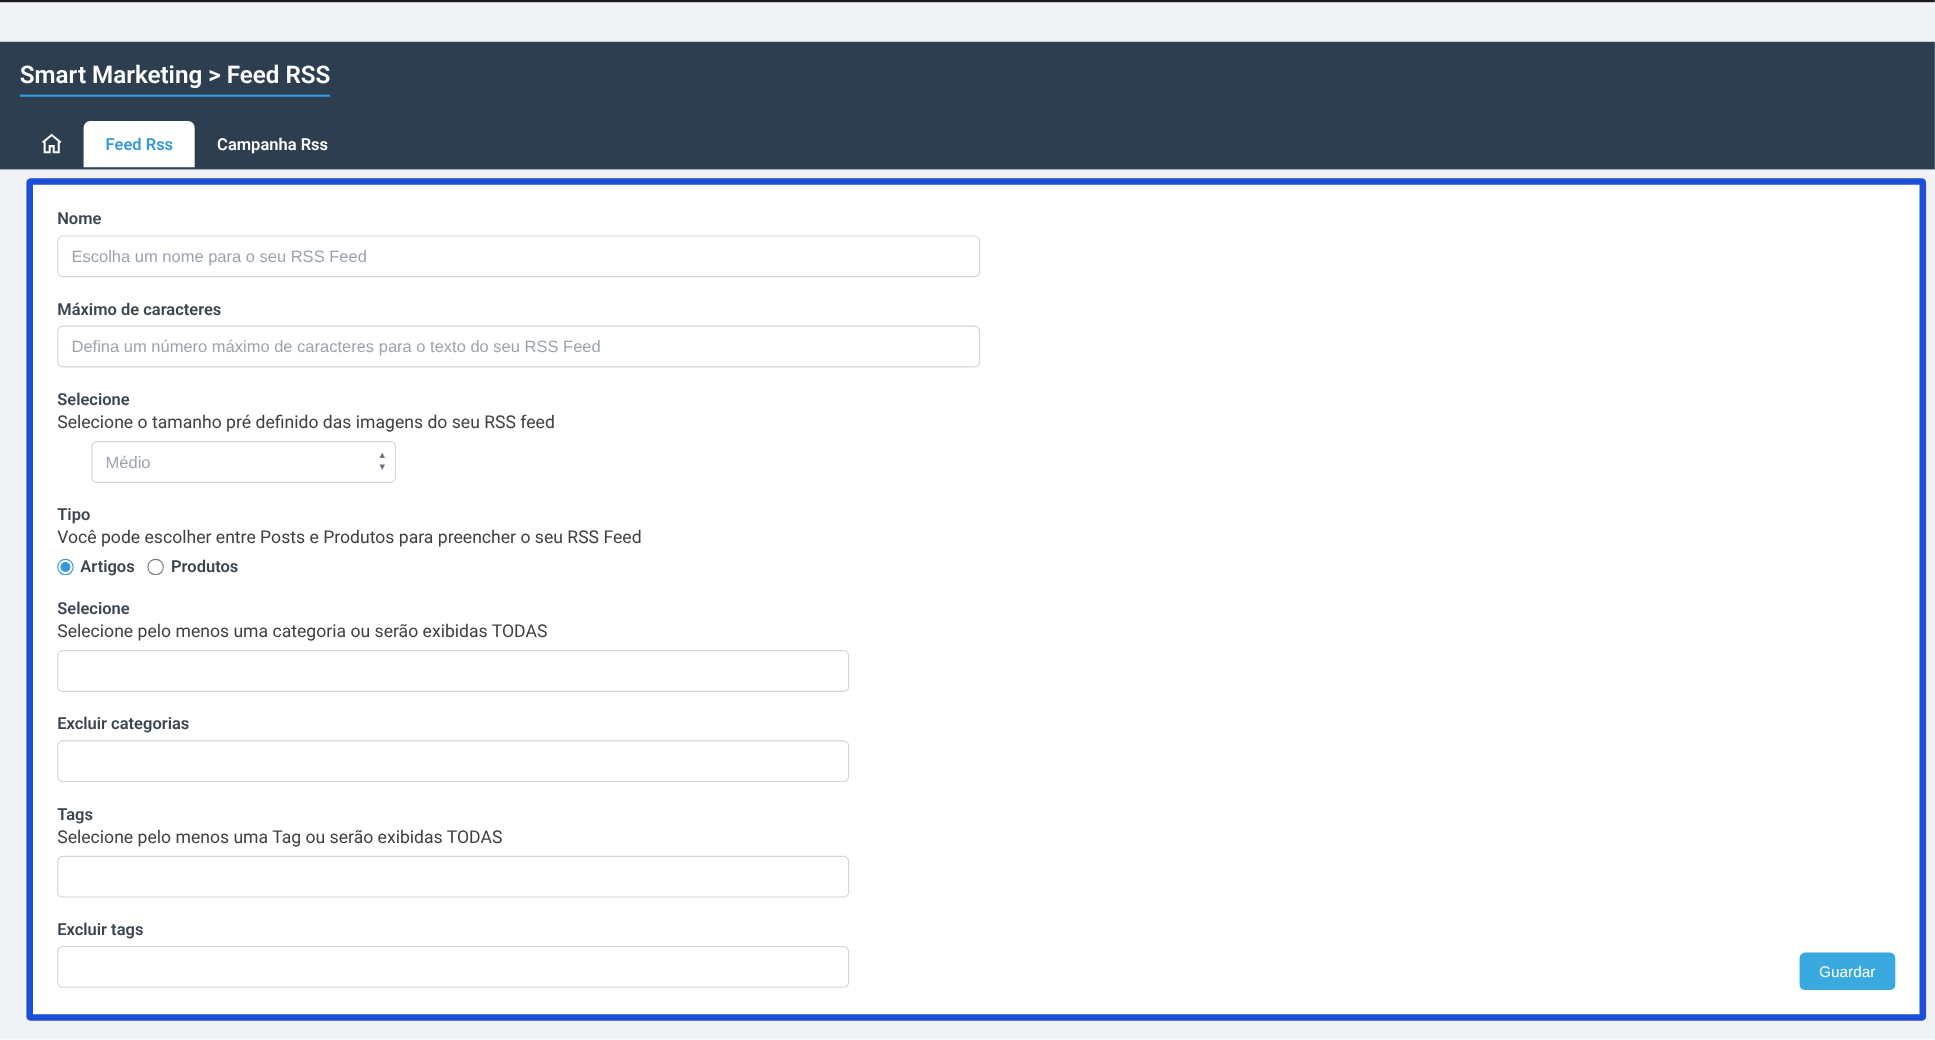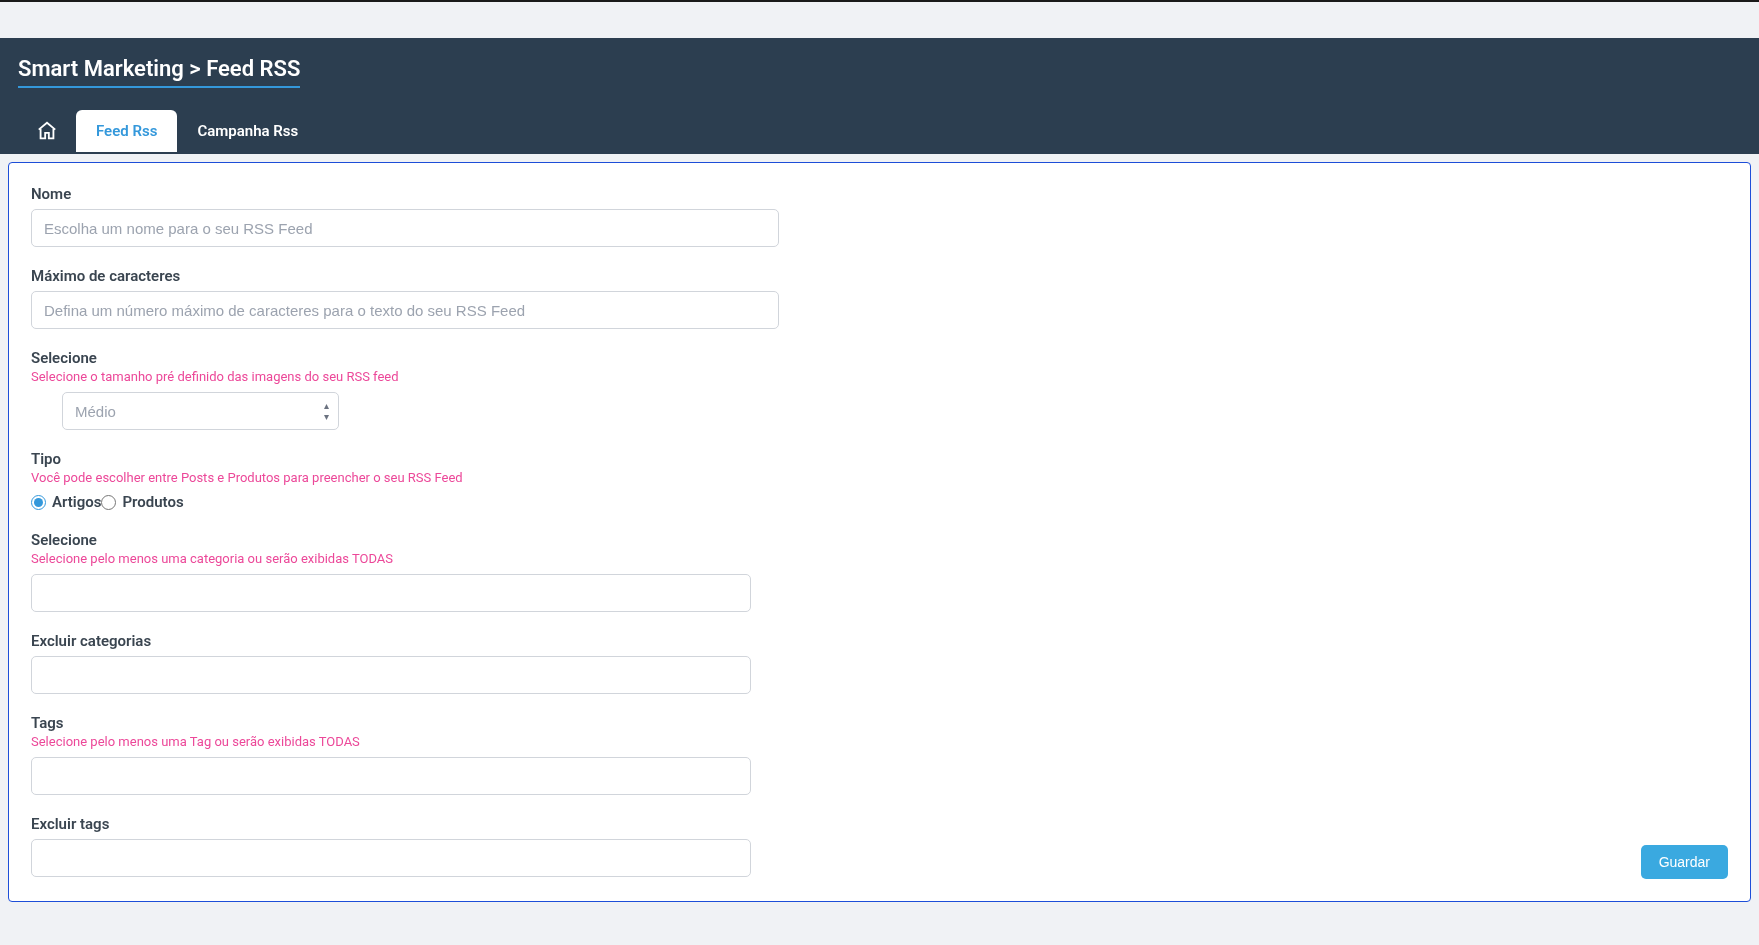--- a/index.html
+++ b/index.html
@@ -58,43 +58,44 @@
       background: #fff;
       color: #3498db;
       border-top-left-radius: 6px;
       border-top-right-radius: 6px;
     }
     .content-wrapper {
       padding: 8px;
     }
     .content {
       background: #fff;
-      border: 1px solid #1d4ed8;
+      border: 6px solid #1d4ed8;
       border-radius: 4px;
       padding: 22px;
+      margin-left: 16px;
     }
     .form-group {
       margin-bottom: 20px;
     }
     .form-label {
       display: block;
       font-weight: 600;
       font-size: 15px;
       color: #3a4550;
       margin-bottom: 6px;
     }
     .form-hint {
       display: block;
-      font-size: 13px;
-      color: #ec4899;
+      font-size: 16px;
+      color: #404040;
       margin-top: 2px;
       margin-bottom: 8px;
     }
     .text-input {
-      width: 748px;
+      width: 839px;
       max-width: 100%;
       height: 38px;
       border: 1px solid #d1d5db;
       border-radius: 5px;
       padding: 0 12px;
       font-size: 15px;
       color: #374151;
     }
     .text-input::placeholder {
       color: #9ca3af;
@@ -124,21 +125,21 @@
       pointer-events: none;
       color: #6b7280;
       font-size: 10px;
       line-height: 1;
       display: flex;
       flex-direction: column;
       gap: 1px;
     }
     .radio-group {
       display: flex;
-      gap: 0;
+      gap: 12px;
       align-items: center;
     }
     .radio-item {
       display: flex;
       align-items: center;
       gap: 6px;
       font-weight: 600;
       font-size: 15px;
       color: #3a4550;
     }

